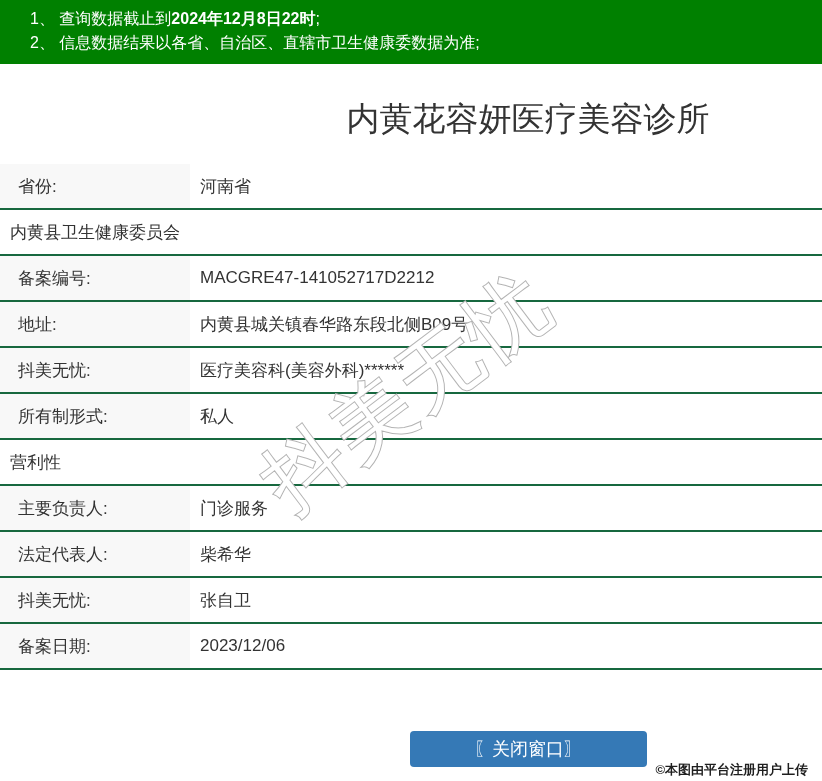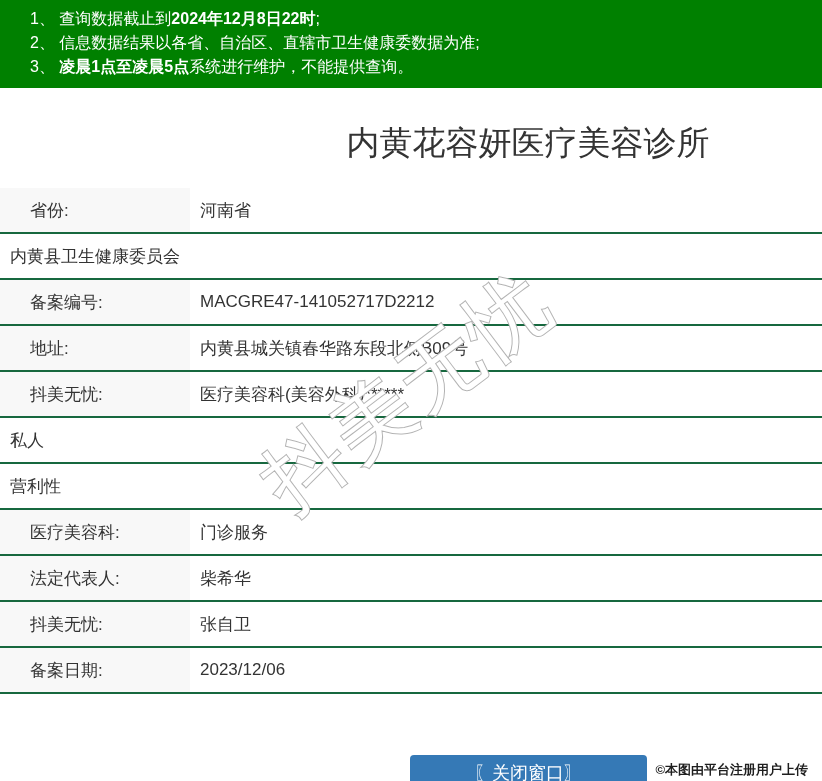--- a/index.html
+++ b/index.html
@@ -46,21 +46,21 @@
   }
   .cell {
     display: flex;
     align-items: center;
     font-size: 17px;
     color: #333;
   }
   .cell.label {
     width: 190px;
     background: #f8f8f8;
-    padding-left: 30px;
+    padding-left: 18px;
     flex-shrink: 0;
   }
   .cell.value {
     flex: 1;
     background: #ffffff;
     padding-left: 10px;
   }
   .close-btn {
     display: block;
     margin: 61px auto 0 auto;
@@ -103,21 +103,20 @@
       0 -1px 0 #fff, 0 1px 0 #fff,
       -1px 0 0 #fff, 1px 0 0 #fff;
   }
 </style>
 </head>
 <body>
 
 <div class="notice">
   <div class="line"><span>1、 查询数据截止到</span><b>2024年12月8日22时</b><span>;</span></div>
   <div class="line"><span>2、 信息数据结果以各省、自治区、直辖市卫生健康委数据为准;</span><b></b><span></span></div>
-  <div class="line"><span>3、 </span><b>凌晨1点至凌晨5点</b><span>系统进行维护，不能提供查询。</span></div>
 </div>
 
 <div class="content">
   <h1 class="page-title">内黄花容妍医疗美容诊所</h1>
 
   <div class="info-table">
     <div class="row">
       <div class="cell label">省份:</div>
       <div class="cell value">河南省</div>
     </div>
@@ -130,27 +129,28 @@
     </div>
     <div class="row">
       <div class="cell label">地址:</div>
       <div class="cell value">内黄县城关镇春华路东段北侧B09号</div>
     </div>
     <div class="row">
       <div class="cell label">抖美无忧:</div>
       <div class="cell value">医疗美容科(美容外科)******</div>
     </div>
     <div class="row">
+      <div class="cell label">所有制形式:</div>
       <div class="cell value">私人</div>
     </div>
     <div class="row">
       <div class="cell value">营利性</div>
     </div>
     <div class="row">
-      <div class="cell label">医疗美容科:</div>
+      <div class="cell label">主要负责人:</div>
       <div class="cell value">门诊服务</div>
     </div>
     <div class="row">
       <div class="cell label">法定代表人:</div>
       <div class="cell value">柴希华</div>
     </div>
     <div class="row">
       <div class="cell label">抖美无忧:</div>
       <div class="cell value">张自卫</div>
     </div>

